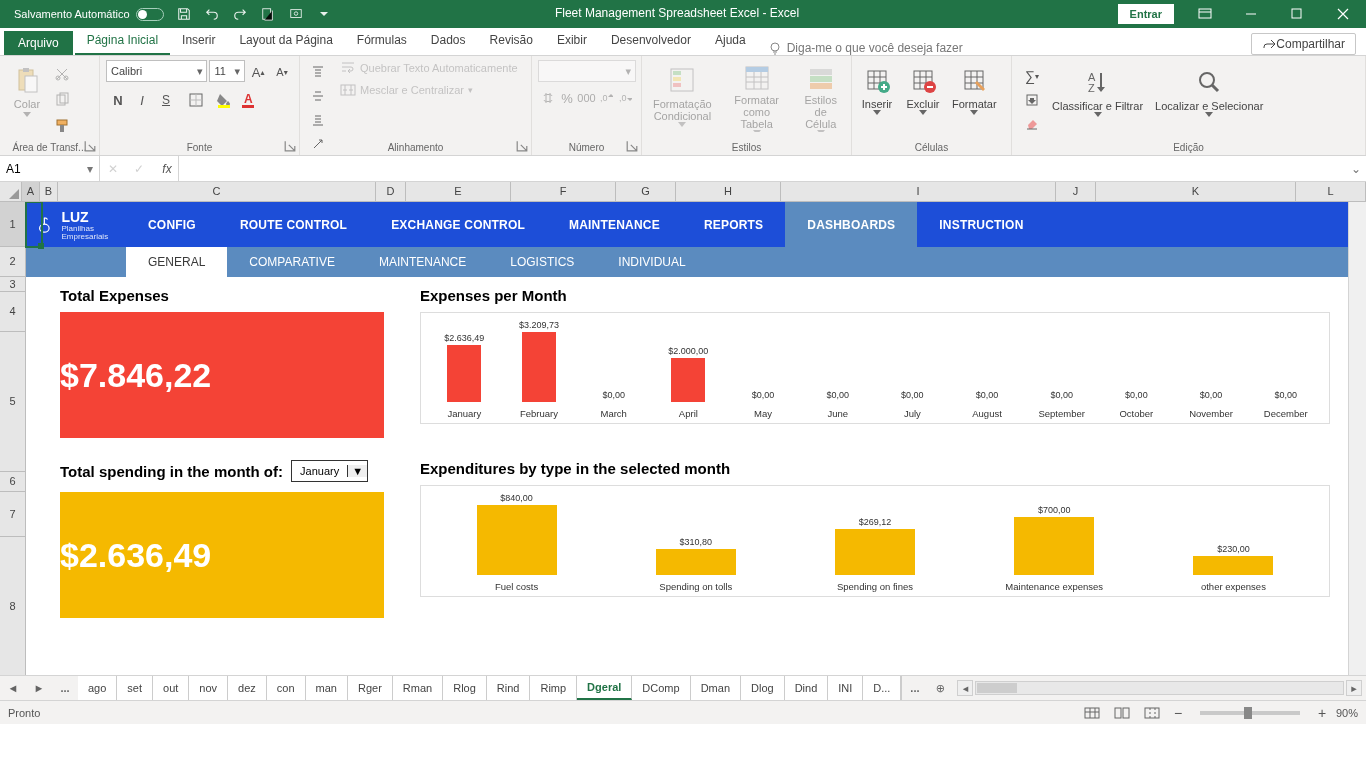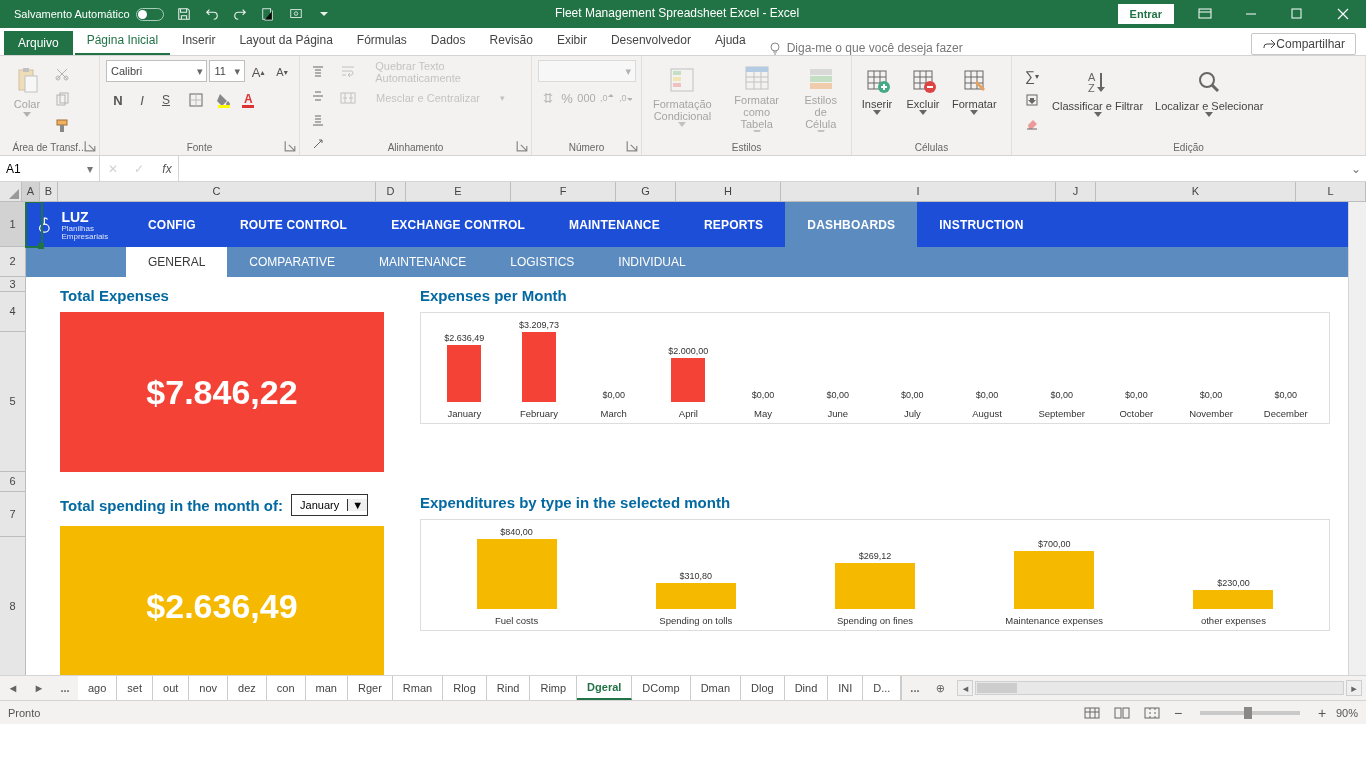--- a/index.html
+++ b/index.html
@@ -49,21 +49,21 @@
 
 .rg.font{width:200px;padding:4px 6px 18px}
 .rg.font .row1{display:flex;gap:2px;margin-bottom:4px}
 .rg.font .row2{display:flex;gap:0;align-items:center}
 .rg.font .fontbox{width:110px}
 .rg.font .sizebox{width:38px}
 
 
 .rg.align{width:232px;padding:4px 6px 18px}
 .rg.align .grid{display:flex;gap:0;margin-bottom:3px}
-.rg.align .wrap{display:flex;align-items:center;gap:20px;font-size:11px;color:#8a8a8a;margin-left:4px}
+.rg.align .wrap{display:flex;align-items:center;gap:4px;font-size:11px;color:#8a8a8a;margin-left:4px}
 
 
 .rg.num{width:110px;padding:4px 6px 18px}
 .rg.num .combo{width:98px;margin-bottom:4px}
 
 .rg.styles{width:210px;padding:4px 2px 18px}
 
 .rg.cells{width:160px;padding:4px 2px 18px}
 
 .rg.edit{flex:1;padding:4px 6px 18px}
@@ -104,22 +104,22 @@
 .navbar{height:45px;background:#1d4ed8;display:flex;align-items:stretch;color:#fff;font-size:12px;font-weight:700}
 .navbar .logo{width:100px;display:flex;align-items:center;padding-left:12px;color:#fff;font-weight:400}
 .navbar .logo b{font-weight:700;font-size:14px;margin-right:4px}
 .navbar .logotxt{font-size:8px;line-height:8px;opacity:.85}
 .navbar .item{padding:0 22px;display:flex;align-items:center;letter-spacing:.2px}
 .navbar .item.active{background:#5b8bbf}
 .subnav{height:30px;background:#5b8bbf;display:flex;align-items:stretch;padding-left:100px;font-size:12px;font-weight:400;color:#fff}
 .subnav .sitem{padding:0 22px;display:flex;align-items:center}
 .subnav .sitem.active{background:#fff;color:#3a3a3a}
 .dashbody{padding:10px 0 0 34px}
-.sectitle{font-size:15px;font-weight:700;color:#0369a1;margin-bottom:8px}
-.bigcard{width:324px;height:160px;display:flex;align-items:center;justify-content:center;color:#fff;font-size:34px;font-weight:700}
+.sectitle{font-size:15px;font-weight:700;color:#000000;margin-bottom:8px}
+.bigcard{width:324px;height:126px;display:flex;align-items:center;color:#fff;font-size:34px;font-weight:700}
 .bigcard.red{background:#f44336}
 .bigcard.yellow{background:#f5b900}
 .monthsel{display:inline-flex;align-items:center;border:1px solid #333;background:#fff;height:22px;font-size:11px}
 .monthsel span{padding:0 8px}
 .monthsel .mdrop{width:20px;border-left:1px solid #333;display:flex;align-items:center;justify-content:center;background:#efefef}
 .row2cols{display:flex;gap:30px}
 .leftcol{width:330px}
 .rightcol{flex:1;padding-right:18px}
 
 

